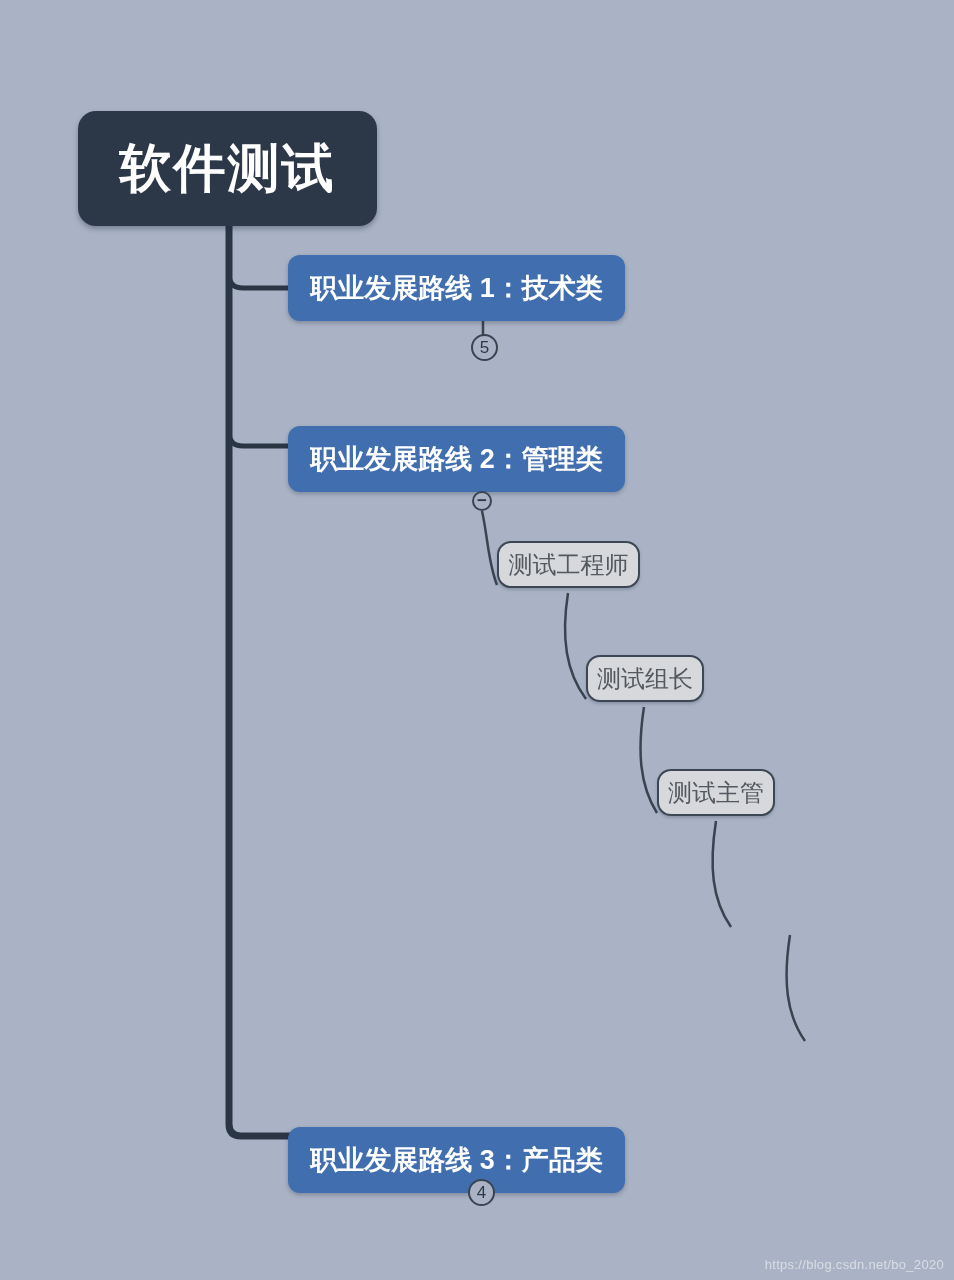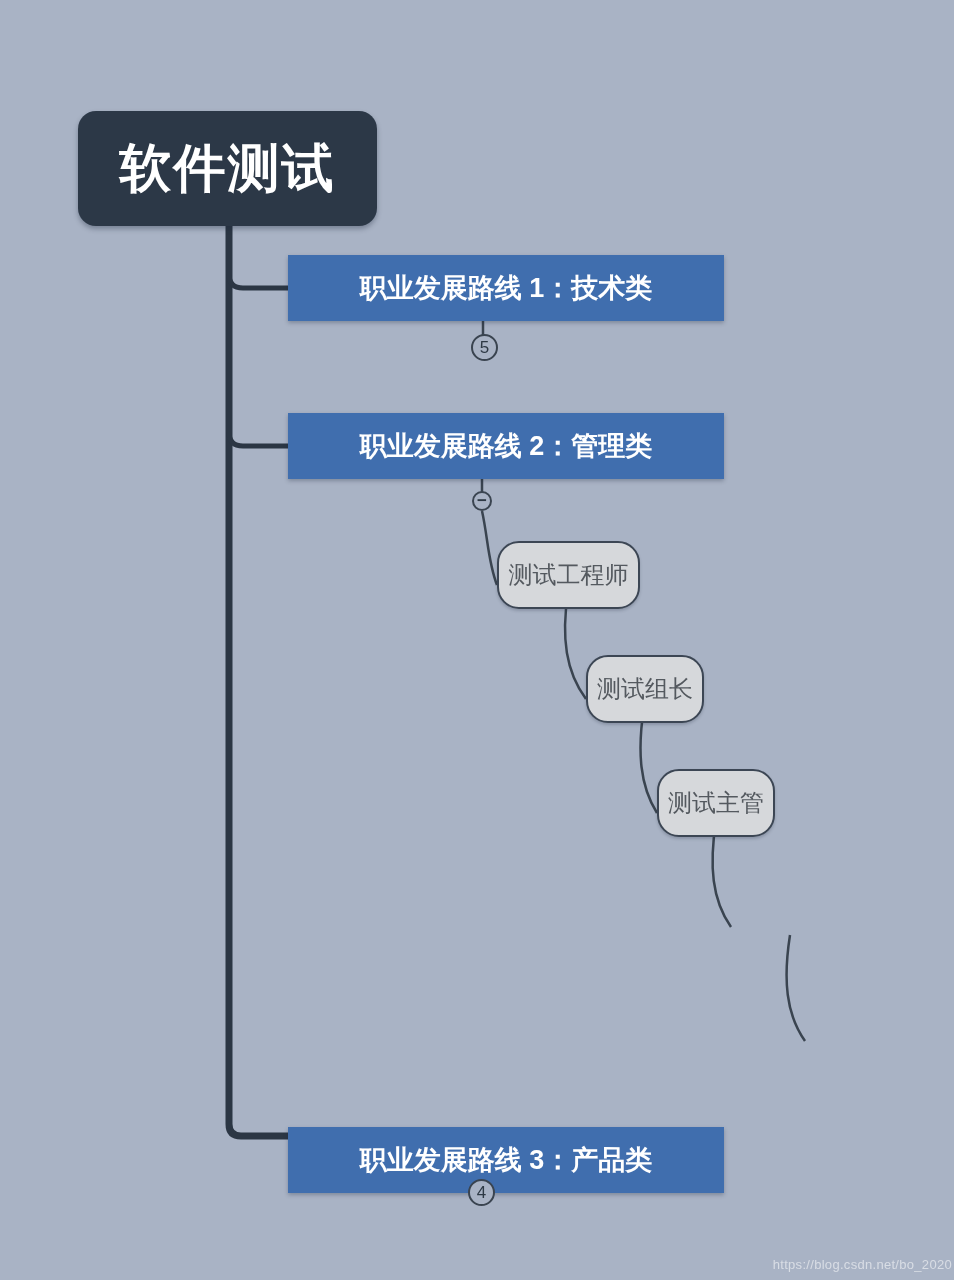--- a/index.html
+++ b/index.html
@@ -30,53 +30,53 @@
   }
   .root-node{
     left:78px;top:75px;width:299px;height:115px;
     background:var(--root-fill);border-radius:18px;
     color:#ffffff;font-size:52px;font-weight:bold;letter-spacing:2px;
     box-shadow:0 3px 5px rgba(30,40,60,.35);
     cursor:default;
     margin-top:36px;
   }
   .branch-node{
-    left:288px;width:436px;height:66px;
-    background:var(--branch-fill);border-radius:0;
+    left:288px;width:337px;height:66px;
+    background:var(--branch-fill);border-radius:12px;
     color:#ffffff;font-size:27px;font-weight:bold;
     box-shadow:0 2px 4px rgba(30,40,60,.3);
     cursor:default;
   }
   .branch-1{top:255px;}
-  .branch-2{top:413px;}
+  .branch-2{top:426px;}
   .branch-3{top:1103px;margin-top:24px;}
   .sub-node{
     background:var(--subtopic-fill);
-    border:2.5px solid var(--subtopic-border);border-radius:22px;
-    color:var(--subtopic-text);font-size:24px;height:68px;
+    border:2.5px solid var(--subtopic-border);border-radius:14px;
+    color:var(--subtopic-text);font-size:24px;height:47px;
     box-shadow:0 2px 3px rgba(30,40,60,.22);
     cursor:default;
   }
   .sub-0{left:497px;top:541px;width:143px;}
   .sub-1{left:586px;top:655px;width:118px;}
   .sub-2{left:657px;top:769px;width:118px;}
   .sub-3{left:731px;top:883px;width:118px;}
   .sub-4{left:805px;top:997px;width:118px;}
   .badge{
     position:absolute;border:2px solid var(--wire-line);border-radius:50%;
     background:var(--background);color:var(--badge-text);
     display:flex;align-items:center;justify-content:center;
     box-sizing:border-box;cursor:pointer;
   }
   .badge-count{width:27px;height:27px;font-size:17px;line-height:1;}
   .badge-count-1{left:471px;top:334px;}
   .badge-count-3{left:468px;top:1179px;}
   .badge-minus{left:472px;top:491px;width:20px;height:20px;font-size:17px;font-weight:bold;line-height:1;padding-bottom:1px;}
   .watermark{
-    position:absolute;right:2px;bottom:8px;
+    position:absolute;right:10px;bottom:8px;
     font-size:13px;color:rgba(255,255,255,0.55);letter-spacing:.3px;
   }
 </style>
 </head>
 <body>
 
 <div class="canvas">
 
   <svg class="connector-layer" width="954" height="1280" viewBox="0 0 954 1280" aria-hidden="true">
 

